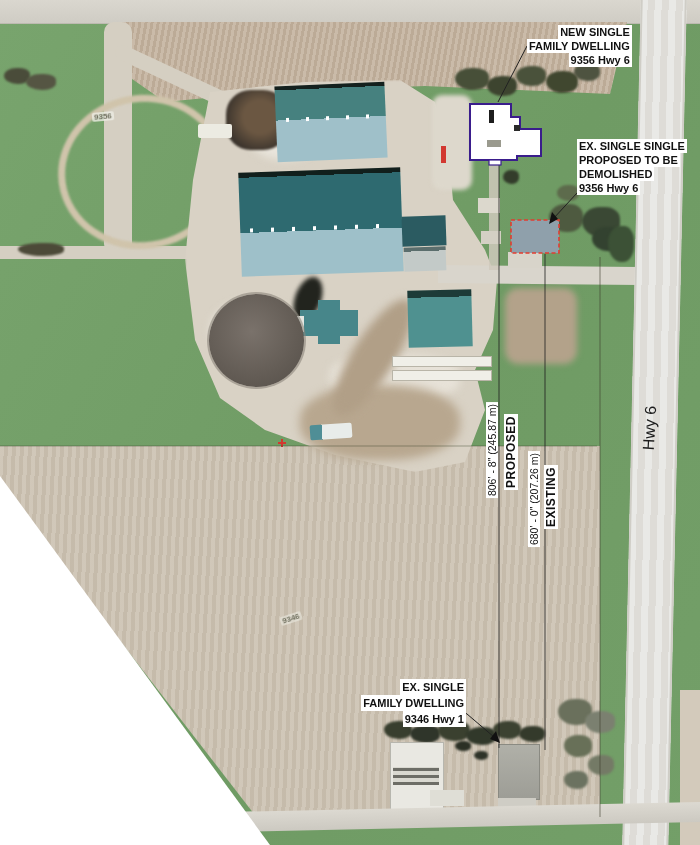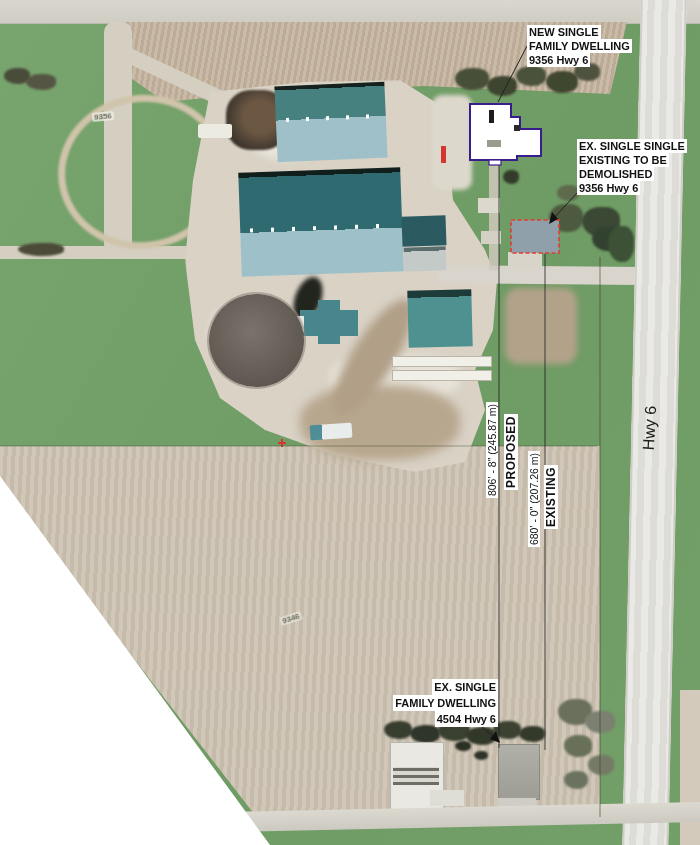--- a/index.html
+++ b/index.html
@@ -155,37 +155,37 @@
 
     <rect x="511" y="220" width="48" height="33" fill="#8fa0ab" stroke="#e23c31" stroke-width="1.6" stroke-dasharray="4 2.5"></rect>
 
     <polyline points="527,46 498,102" fill="none" stroke="#222" stroke-width="1"></polyline>
     <polyline points="577,193 553,219" fill="none" stroke="#222" stroke-width="1"></polyline>
     <polygon points="549,224 558,219 552,212" fill="#111"></polygon>
     <polyline points="449,703 467,714 494,737" fill="none" stroke="#222" stroke-width="1"></polyline>
     <polygon points="500,743 490,739 496,731" fill="#111"></polygon>
   </svg>
 
-  <div class="lbl" style="left:527px;top:25px;text-align:left;">
+  <div class="lbl" style="left:527px;top:25px;text-align:right;">
     <span>NEW SINGLE</span><br>
     <span>FAMILY DWELLING</span><br>
     <span>9356 Hwy 6</span>
   </div>
 
   <div class="lbl" style="left:577px;top:139px;text-align:left;">
     <span>EX. SINGLE SINGLE</span><br>
-    <span>EXISTING TO BE</span><br>
+    <span>PROPOSED TO BE</span><br>
     <span>DEMOLISHED</span><br>
     <span>9356 Hwy 6</span>
   </div>
 
-  <div class="lbl" style="left:328px;top:679px;width:138px;text-align:right;line-height:16px;padding-left:32px;">
+  <div class="lbl" style="left:328px;top:679px;width:138px;text-align:right;line-height:16px;">
     <span>EX. SINGLE</span><br>
     <span>FAMILY DWELLING</span><br>
-    <span>4504 Hwy 6</span>
+    <span>9346 Hwy 1</span>
   </div>
 
   <div class="vtext dimv" style="left:492px;top:450px;">806' - 8" (245.87 m)</div>
   <div class="vtext dimt" style="left:511px;top:452px;">PROPOSED</div>
   <div class="vtext dimv" style="left:534px;top:499px;">680' - 0" (207.26 m)</div>
   <div class="vtext dimt" style="left:551px;top:497px;">EXISTING</div>
 
   <div class="hwy" style="left:650px;top:428px;">Hwy 6</div>
 
   <div class="parcel" style="left:92px;top:112px;transform:rotate(-5deg);">9356</div>

